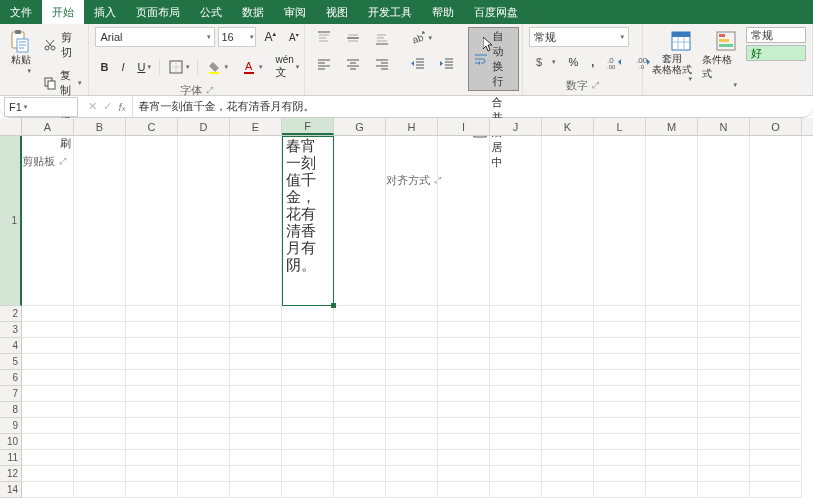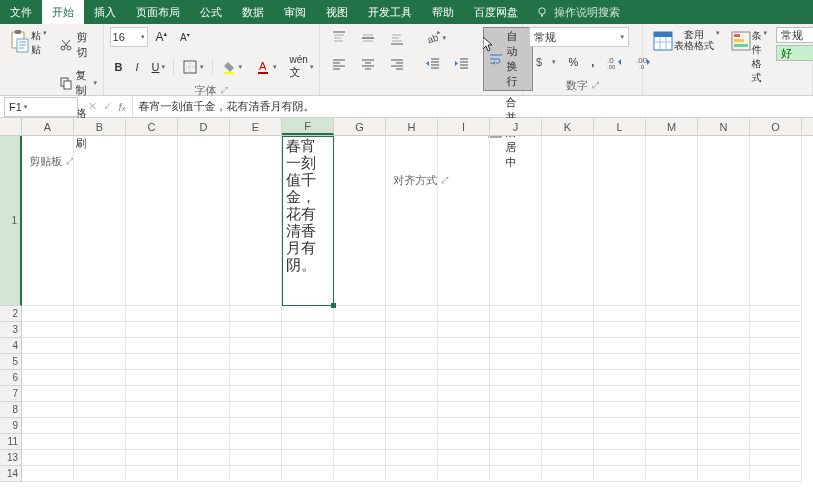--- a/index.html
+++ b/index.html
@@ -18,24 +18,24 @@
   .iconbox { width:16px; height:16px; display:inline-flex; align-items:center; justify-content:center; }
   .bigicon { width:22px; height:24px; display:flex; align-items:center; justify-content:center; }
   .drop { font-size:7px; color:#666; margin-left:2px;}
   .fontname { width:120px; height:20px; border:1px solid #ccc; background:#fff; padding:0 4px; display:flex; align-items:center; justify-content:space-between; font-size:11px;}
   .fontsize { width:38px; height:20px; border:1px solid #ccc; background:#fff; padding:0 2px; display:flex; align-items:center; justify-content:space-between; font-size:11px;}
   .wrap-active { background:#c8c8c8; border:1px solid #888; padding:1px 5px; display:flex; align-items:center; gap:4px; font-size:11px;}
   .merge { display:flex; align-items:center; gap:4px; font-size:11px; padding:2px 4px;}
   .numfmt { width:100px; height:20px; border:1px solid #ccc; background:#fff; display:flex; align-items:center; justify-content:space-between; padding:0 4px; font-size:11px;}
   .stylecell { width:60px; height:16px; border:1px solid #bbb; font-size:11px; display:flex; align-items:center; padding:0 4px; background:#fff;}
   .stylecell.good { background:#c6efce; color:#006100;}
-  .vbtn { display:flex; flex-direction:row; align-items:flex-start; font-size:10px; padding:2px 3px; cursor:pointer;}
+  .vbtn { display:flex; flex-direction:column; align-items:flex-end; font-size:10px; padding:2px 3px; cursor:pointer;}
   .launcher{ font-size:9px; color:#888; cursor:pointer;}
   
-  .fbar { height:22px; border-bottom:1px solid #d0d0d0; display:flex; align-items:center; background:#fff;}
+  .fbar { height:22px; border-bottom:1px solid #d0d0d0; display:flex; align-items:center; background:#fff;border-radius:10px;}
   .namebox { width:74px; height:20px; border:1px solid #ccc; margin:0 4px; padding:0 4px; display:flex; align-items:center; font-size:11px; background:#fff;}
   .fbar .fxarea { display:flex; align-items:center; gap:6px; padding:0 6px; color:#888;}
   .fbar .fxarea .sym { font-size:11px;}
   .formula { flex:1; padding:0 6px; font-size:11px; color:#333; border-left:1px solid #e0e0e0; height:100%; display:flex; align-items:center;}
   
   .sheet { position:relative; }
   .colheads { display:flex; height:18px; background:#f3f2f1; border-bottom:1px solid #ccc;}
   .corner { width:22px; border-right:1px solid #ccc; background:#f3f2f1;}
   .ch { width:52px; border-right:1px solid #d4d4d4; text-align:center; font-size:11px; color:#555; display:flex; align-items:center; justify-content:center;}
   .ch.sel { background:#d5e5d5; border-bottom:2px solid #217346;}
@@ -59,29 +59,20 @@
   <div class="tab active">开始</div>
   <div class="tab">插入</div>
   <div class="tab">页面布局</div>
   <div class="tab">公式</div>
   <div class="tab">数据</div>
   <div class="tab">审阅</div>
   <div class="tab">视图</div>
   <div class="tab">开发工具</div>
   <div class="tab">帮助</div>
   <div class="tab">百度网盘</div>
-  <div class="bulb">
-    <span class="iconbox">
-      <svg width="12" height="12" viewBox="0 0 12 12">
-          <circle cx="6" cy="5" r="3.2" fill="none" stroke="#d0e8dc" stroke-width="1"></circle>
-          <rect x="5" y="8.5" width="2" height="2" fill="#d0e8dc"></rect>
-        </svg>
-    </span>
-    <span>操作说明搜索</span>
-  </div>
 </div>
 
 <div class="ribbon">
 
   <div class="group" style="min-width:84px;">
     <div class="group-body">
       <div class="vbtn">
         <span class="bigicon">
           <svg width="22" height="24" viewBox="0 0 22 24">
               <rect x="3" y="3" width="12" height="16" rx="1" fill="#fff" stroke="#b08b4a" stroke-width="1"></rect>
@@ -127,20 +118,24 @@
     </div>
     <div class="group-label">
         <span>剪贴板</span>
         <span class="launcher">⤢</span>
       </div>
   </div>
 
   <div class="group" style="min-width:216px;">
     <div class="group-body col" style="gap:4px;">
       <div class="row">
+        <div class="fontname">
+          <span>Arial</span>
+          <span class="drop">▾</span>
+        </div>
         <div class="fontsize">
           <span>16</span>
           <span class="drop">▾</span>
         </div>
         <div class="btn">
             <span style="font-size:12px;">A<sup style="font-size:7px;">▴</sup></span>
           </div>
         <div class="btn">
             <span style="font-size:10px;">A<sup style="font-size:6px;">▾</sup></span>
           </div>
@@ -583,39 +578,57 @@
         <div class="cell"></div>
         <div class="cell"></div>
         <div class="cell"></div>
         <div class="cell"></div>
         <div class="cell"></div>
         <div class="cell"></div>
         <div class="cell"></div>
         <div class="cell"></div>
       </div>
       <div class="rowline">
+        <div class="rh">10</div>
+        <div class="cell"></div>
+        <div class="cell"></div>
+        <div class="cell"></div>
+        <div class="cell"></div>
+        <div class="cell"></div>
+        <div class="cell"></div>
+        <div class="cell"></div>
+        <div class="cell"></div>
+        <div class="cell"></div>
+        <div class="cell"></div>
+        <div class="cell"></div>
+        <div class="cell"></div>
+        <div class="cell"></div>
+        <div class="cell"></div>
+        <div class="cell"></div>
+      </div>
+      <div class="rowline">
         <div class="rh">11</div>
         <div class="cell"></div>
         <div class="cell"></div>
         <div class="cell"></div>
         <div class="cell"></div>
         <div class="cell"></div>
         <div class="cell"></div>
         <div class="cell"></div>
         <div class="cell"></div>
         <div class="cell"></div>
         <div class="cell"></div>
         <div class="cell"></div>
         <div class="cell"></div>
         <div class="cell"></div>
         <div class="cell"></div>
         <div class="cell"></div>
       </div>
       <div class="rowline">
-        <div class="rh">13</div>
+        <div class="rh">12</div>
         <div class="cell"></div>
         <div class="cell"></div>
         <div class="cell"></div>
         <div class="cell"></div>
         <div class="cell"></div>
         <div class="cell"></div>
         <div class="cell"></div>
         <div class="cell"></div>
         <div class="cell"></div>
         <div class="cell"></div>

